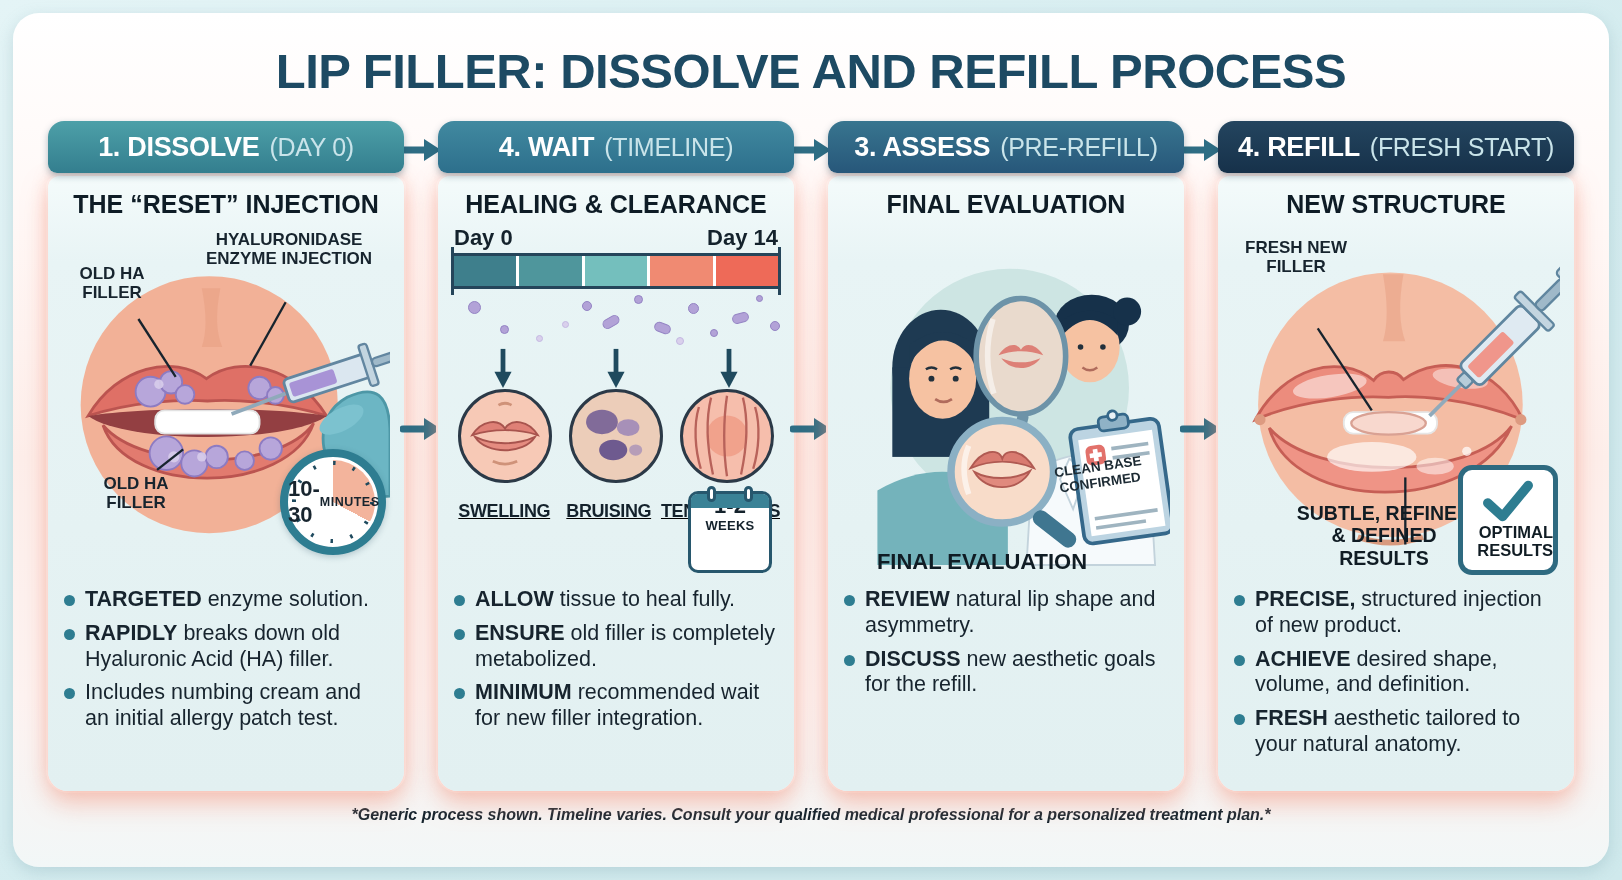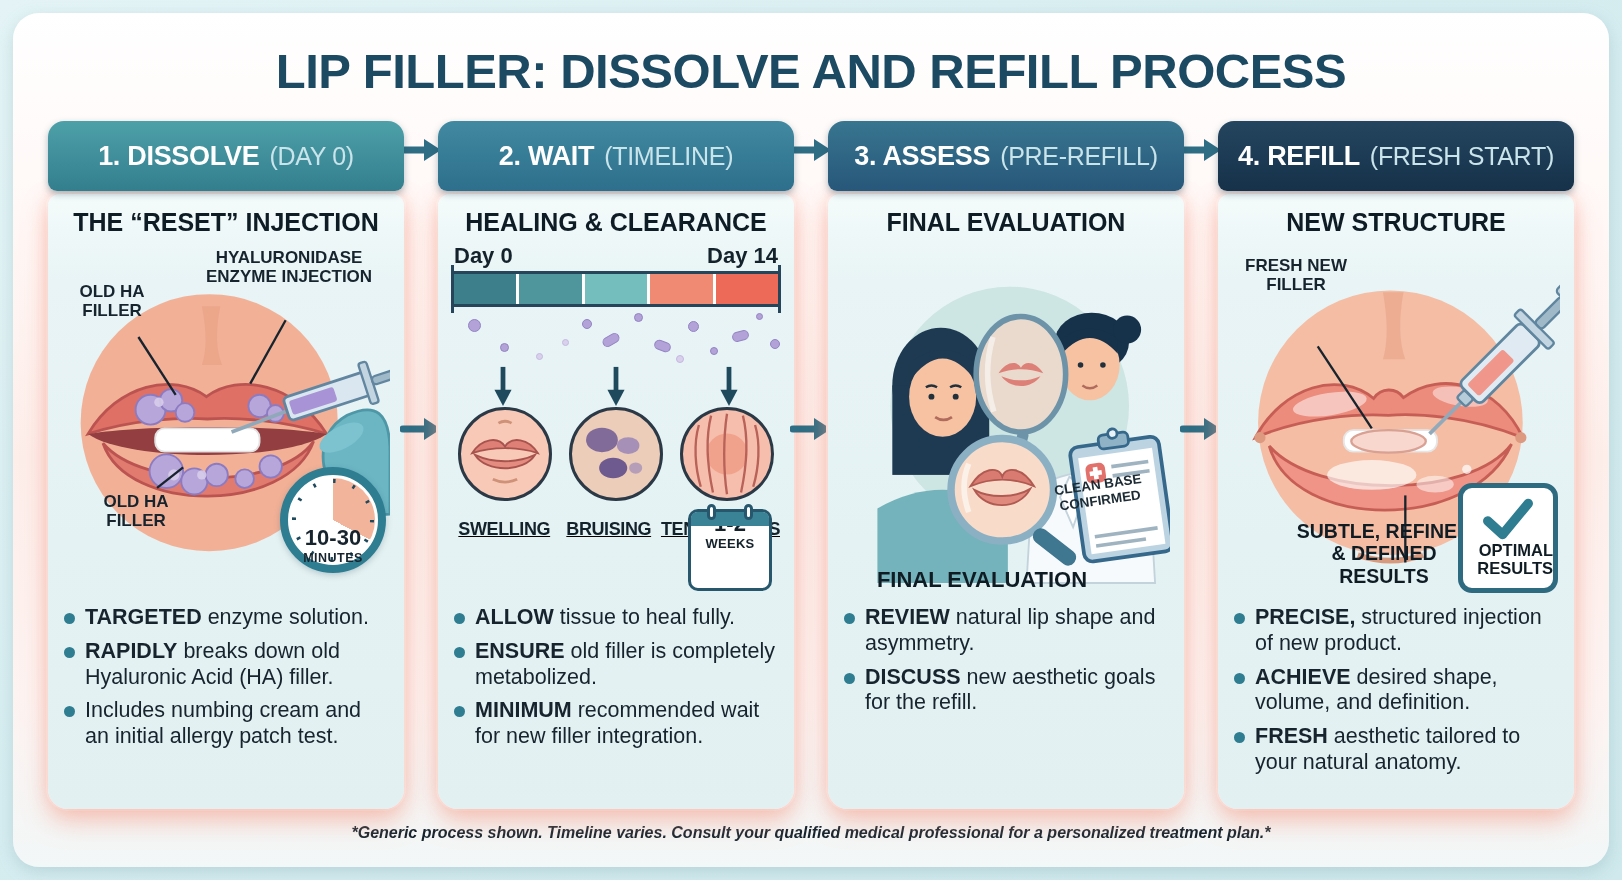--- a/index.html
+++ b/index.html
@@ -20,21 +20,21 @@
     text-align:center; font-size:49px; font-weight:bold; color:#1d4a63;
     letter-spacing:-.5px; margin:12px 0 22px;
   }
   .row { display:flex; justify-content:center; }
   .panel { width:356px; display:flex; flex-direction:column; }
   .arrowcol { width:34px; flex:none; position:relative; }
   .flow-arrow { position:absolute; left:-4px; width:42px; height:26px; }
   .a-top { top:16px; } .a-mid { top:295px; }
 
   .phead {
-    height:70px; border-radius:16px 16px 9px 9px; position:relative; z-index:2;
+    height:52px; border-radius:16px 16px 9px 9px; position:relative; z-index:2;
     display:flex; align-items:center; justify-content:center; gap:10px;
     color:#fff; font-size:27px; font-weight:bold; letter-spacing:-.3px;
     box-shadow:0 3px 7px rgba(25,65,85,.35);
   }
   .phead .suffix { font-weight:normal; color:#c9e4ea; font-size:25px; }
   .h1 { background:linear-gradient(180deg,#4da0a8 0%,#337e8e 100%); }
   .h2 { background:linear-gradient(180deg,#4189a0 0%,#2d6f8c 100%); }
   .h3 { background:linear-gradient(180deg,#38758f 0%,#27577a 100%); }
   .h4 { background:linear-gradient(180deg,#24455f 0%,#16314a 100%); }
 
@@ -52,21 +52,21 @@
 
   .bullets { margin-top:10px; padding:0 2px; }
   .bullet { display:flex; gap:10px; margin-bottom:8px; font-size:21.5px; color:#17242e; line-height:1.2; }
   .bullet .dot { flex:none; width:11px; height:11px; border-radius:50%; background:#2e7d91; margin-top:8px; }
   .bullet b { font-weight:bold; }
 
   
   .timer {
     position:absolute; right:4px; top:224px; width:106px; height:106px; border-radius:50%;
     background:#fff; border:8px solid #2e7d91; box-shadow:0 2px 6px rgba(30,70,90,.25);
-    display:flex; flex-direction:column; align-items:center; justify-content:flex-end;
+    display:flex; flex-direction:row; align-items:center; justify-content:flex-start;
   }
   .timer .wedge { position:absolute; inset:3px; border-radius:50%;
     background:conic-gradient(#f3b49c 0deg 118deg, transparent 118deg 360deg); }
   .timer .ticks { position:absolute; inset:0; }
   .timer-val { position:relative; font-size:22px; font-weight:bold; color:#17242e; }
   .timer-unit { position:relative; font-size:12.5px; font-weight:bold; color:#17242e; letter-spacing:.5px; }
 
   
   .dayrow { display:flex; justify-content:space-between; font-weight:bold; font-size:22px; color:#14222c; padding:0 2px; }
   .tbar { display:flex; gap:3px; height:36px; margin:2px 2px 0; background:#fff;
@@ -199,21 +199,21 @@
           <polygon points="24,2 41,13 24,24" fill="#2e6d84"></polygon>
         </svg>
       <svg class="flow-arrow a-mid" viewBox="0 0 42 26">
           <line x1="3" y1="13" x2="26" y2="13" stroke="#2e6d84" stroke-width="7" stroke-linecap="round"></line>
           <polygon points="24,2 41,13 24,24" fill="#2e6d84"></polygon>
         </svg>
     </div>
 
     <div class="panel">
       <div class="phead h2">
-        <span>2. WAIT</span>
+        <span>4. WAIT</span>
         <span class="suffix">(TIMELINE)</span>
       </div>
       <div class="pbody">
         <div class="subtitle">HEALING &amp; CLEARANCE</div>
         <div class="illus">
           <div class="dayrow">
             <span>Day 0</span>
             <span>Day 14</span>
           </div>
           <div class="tbar">

